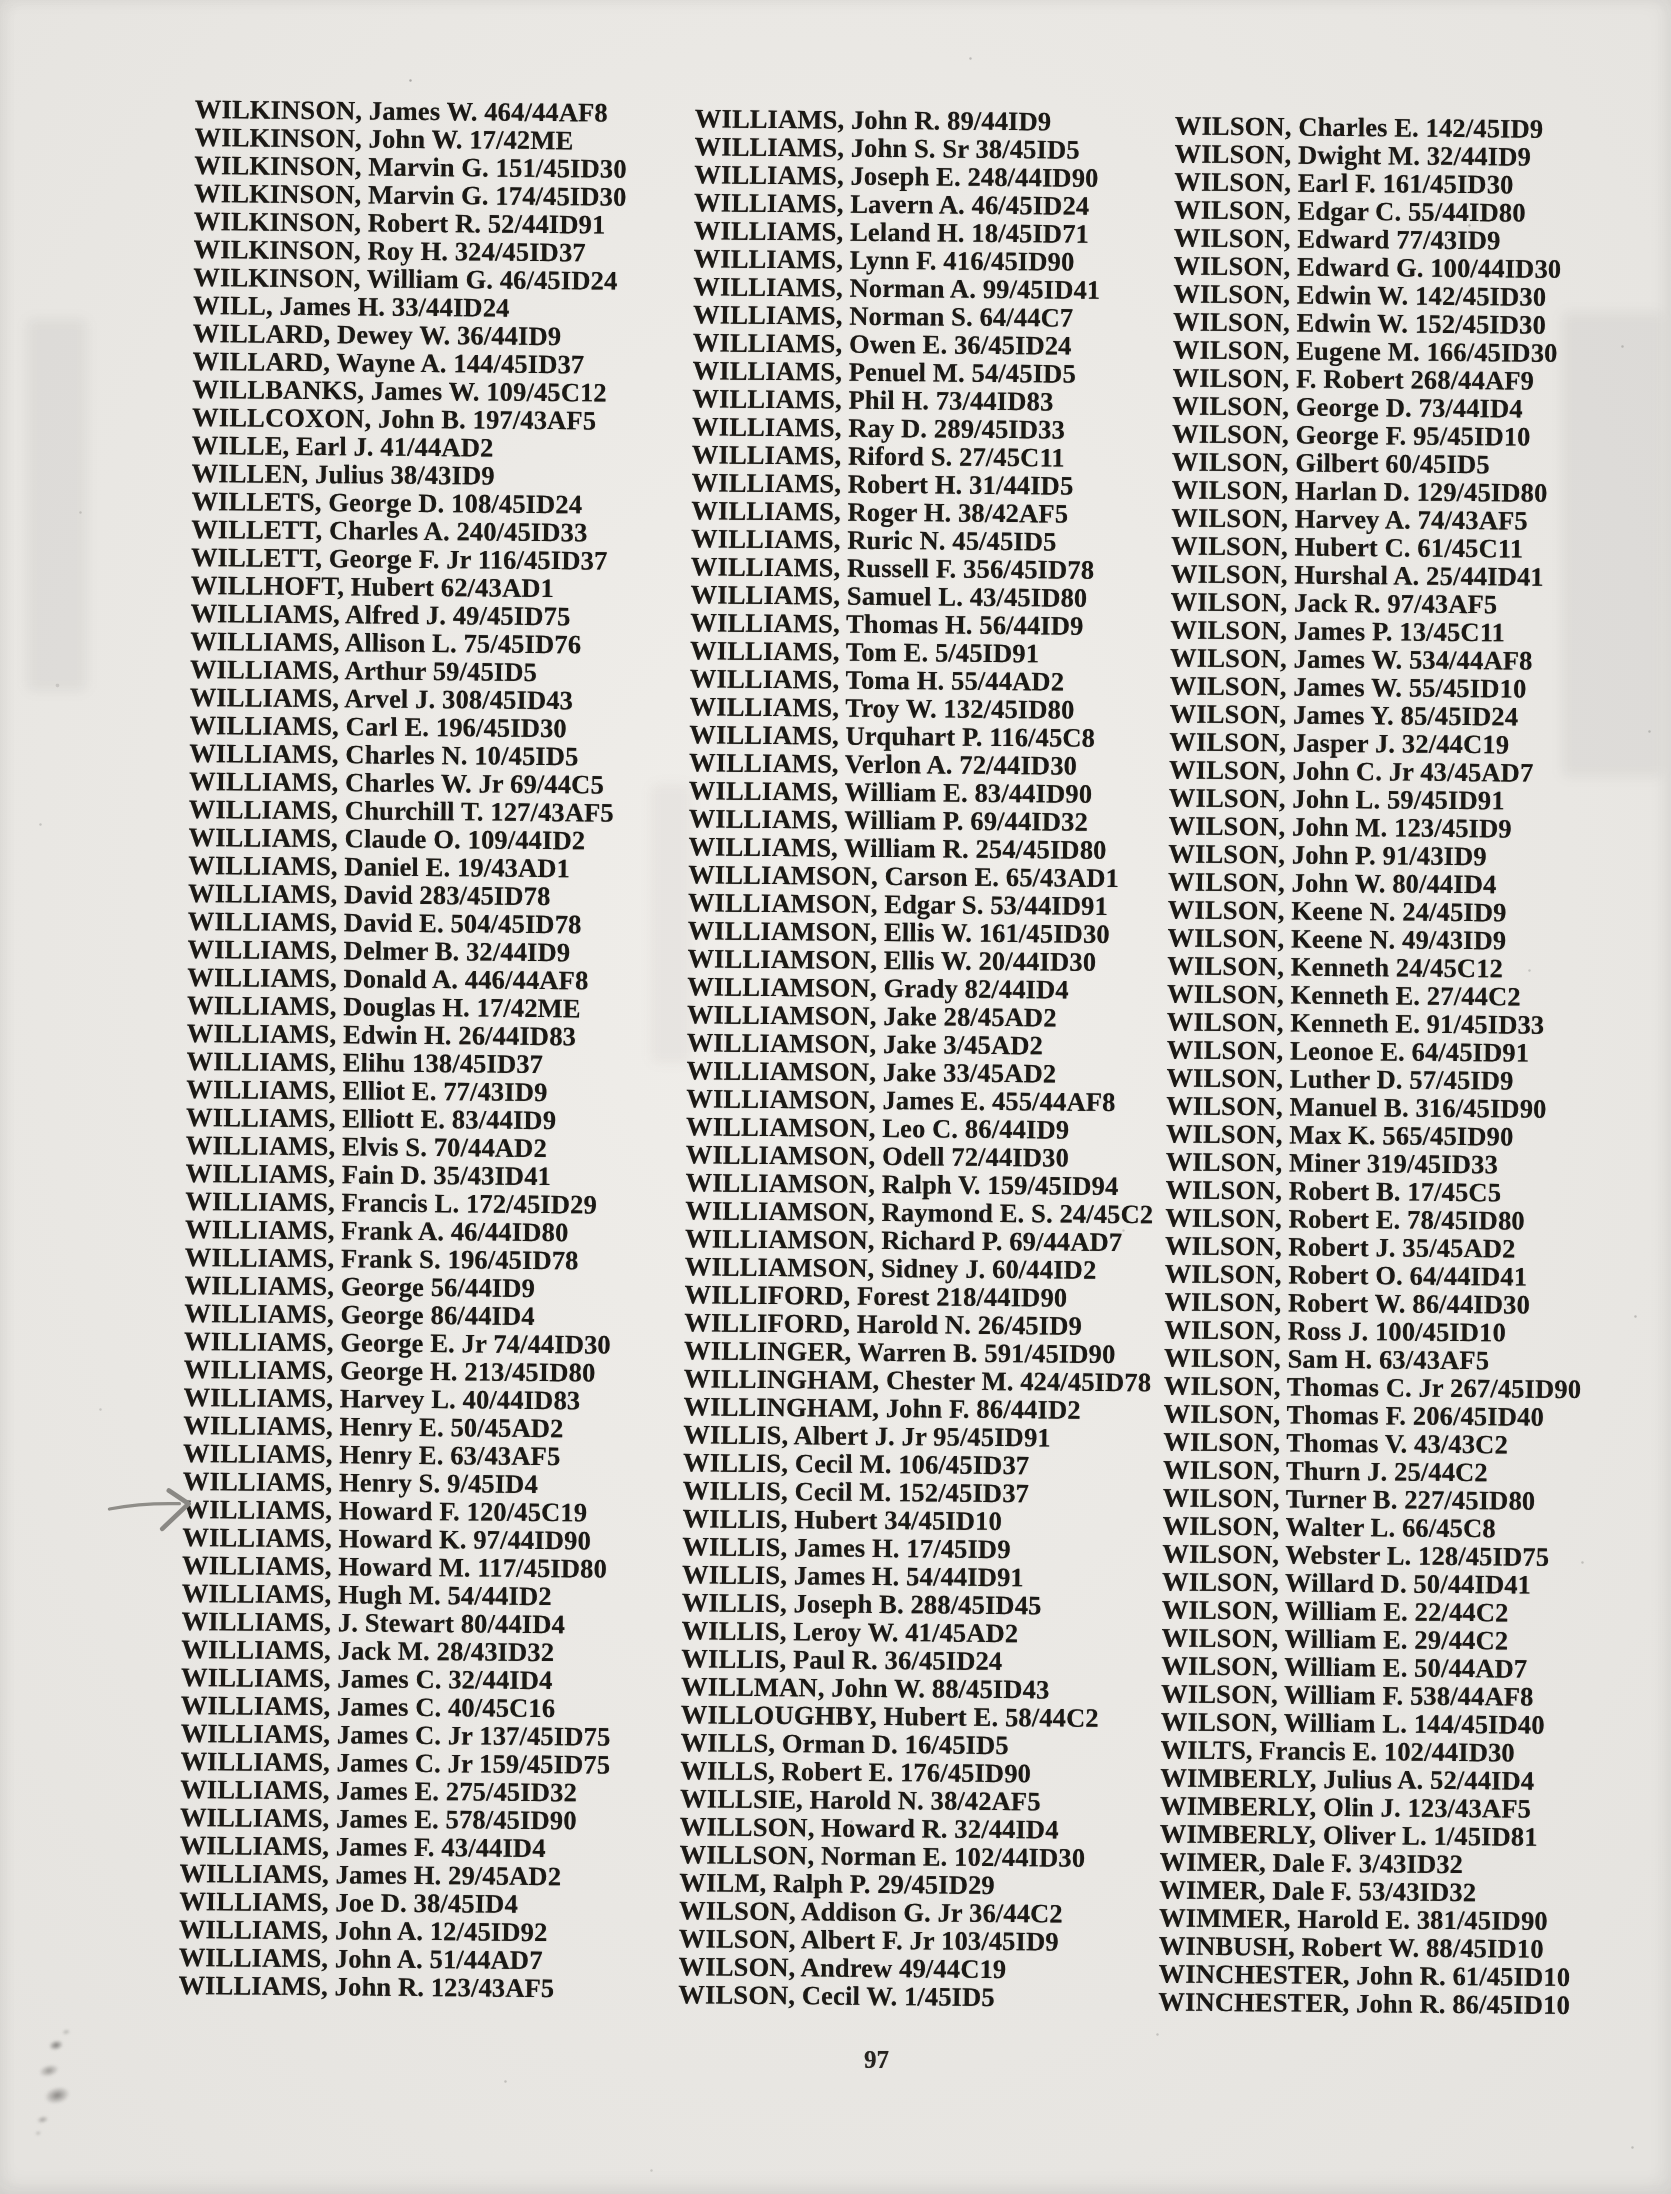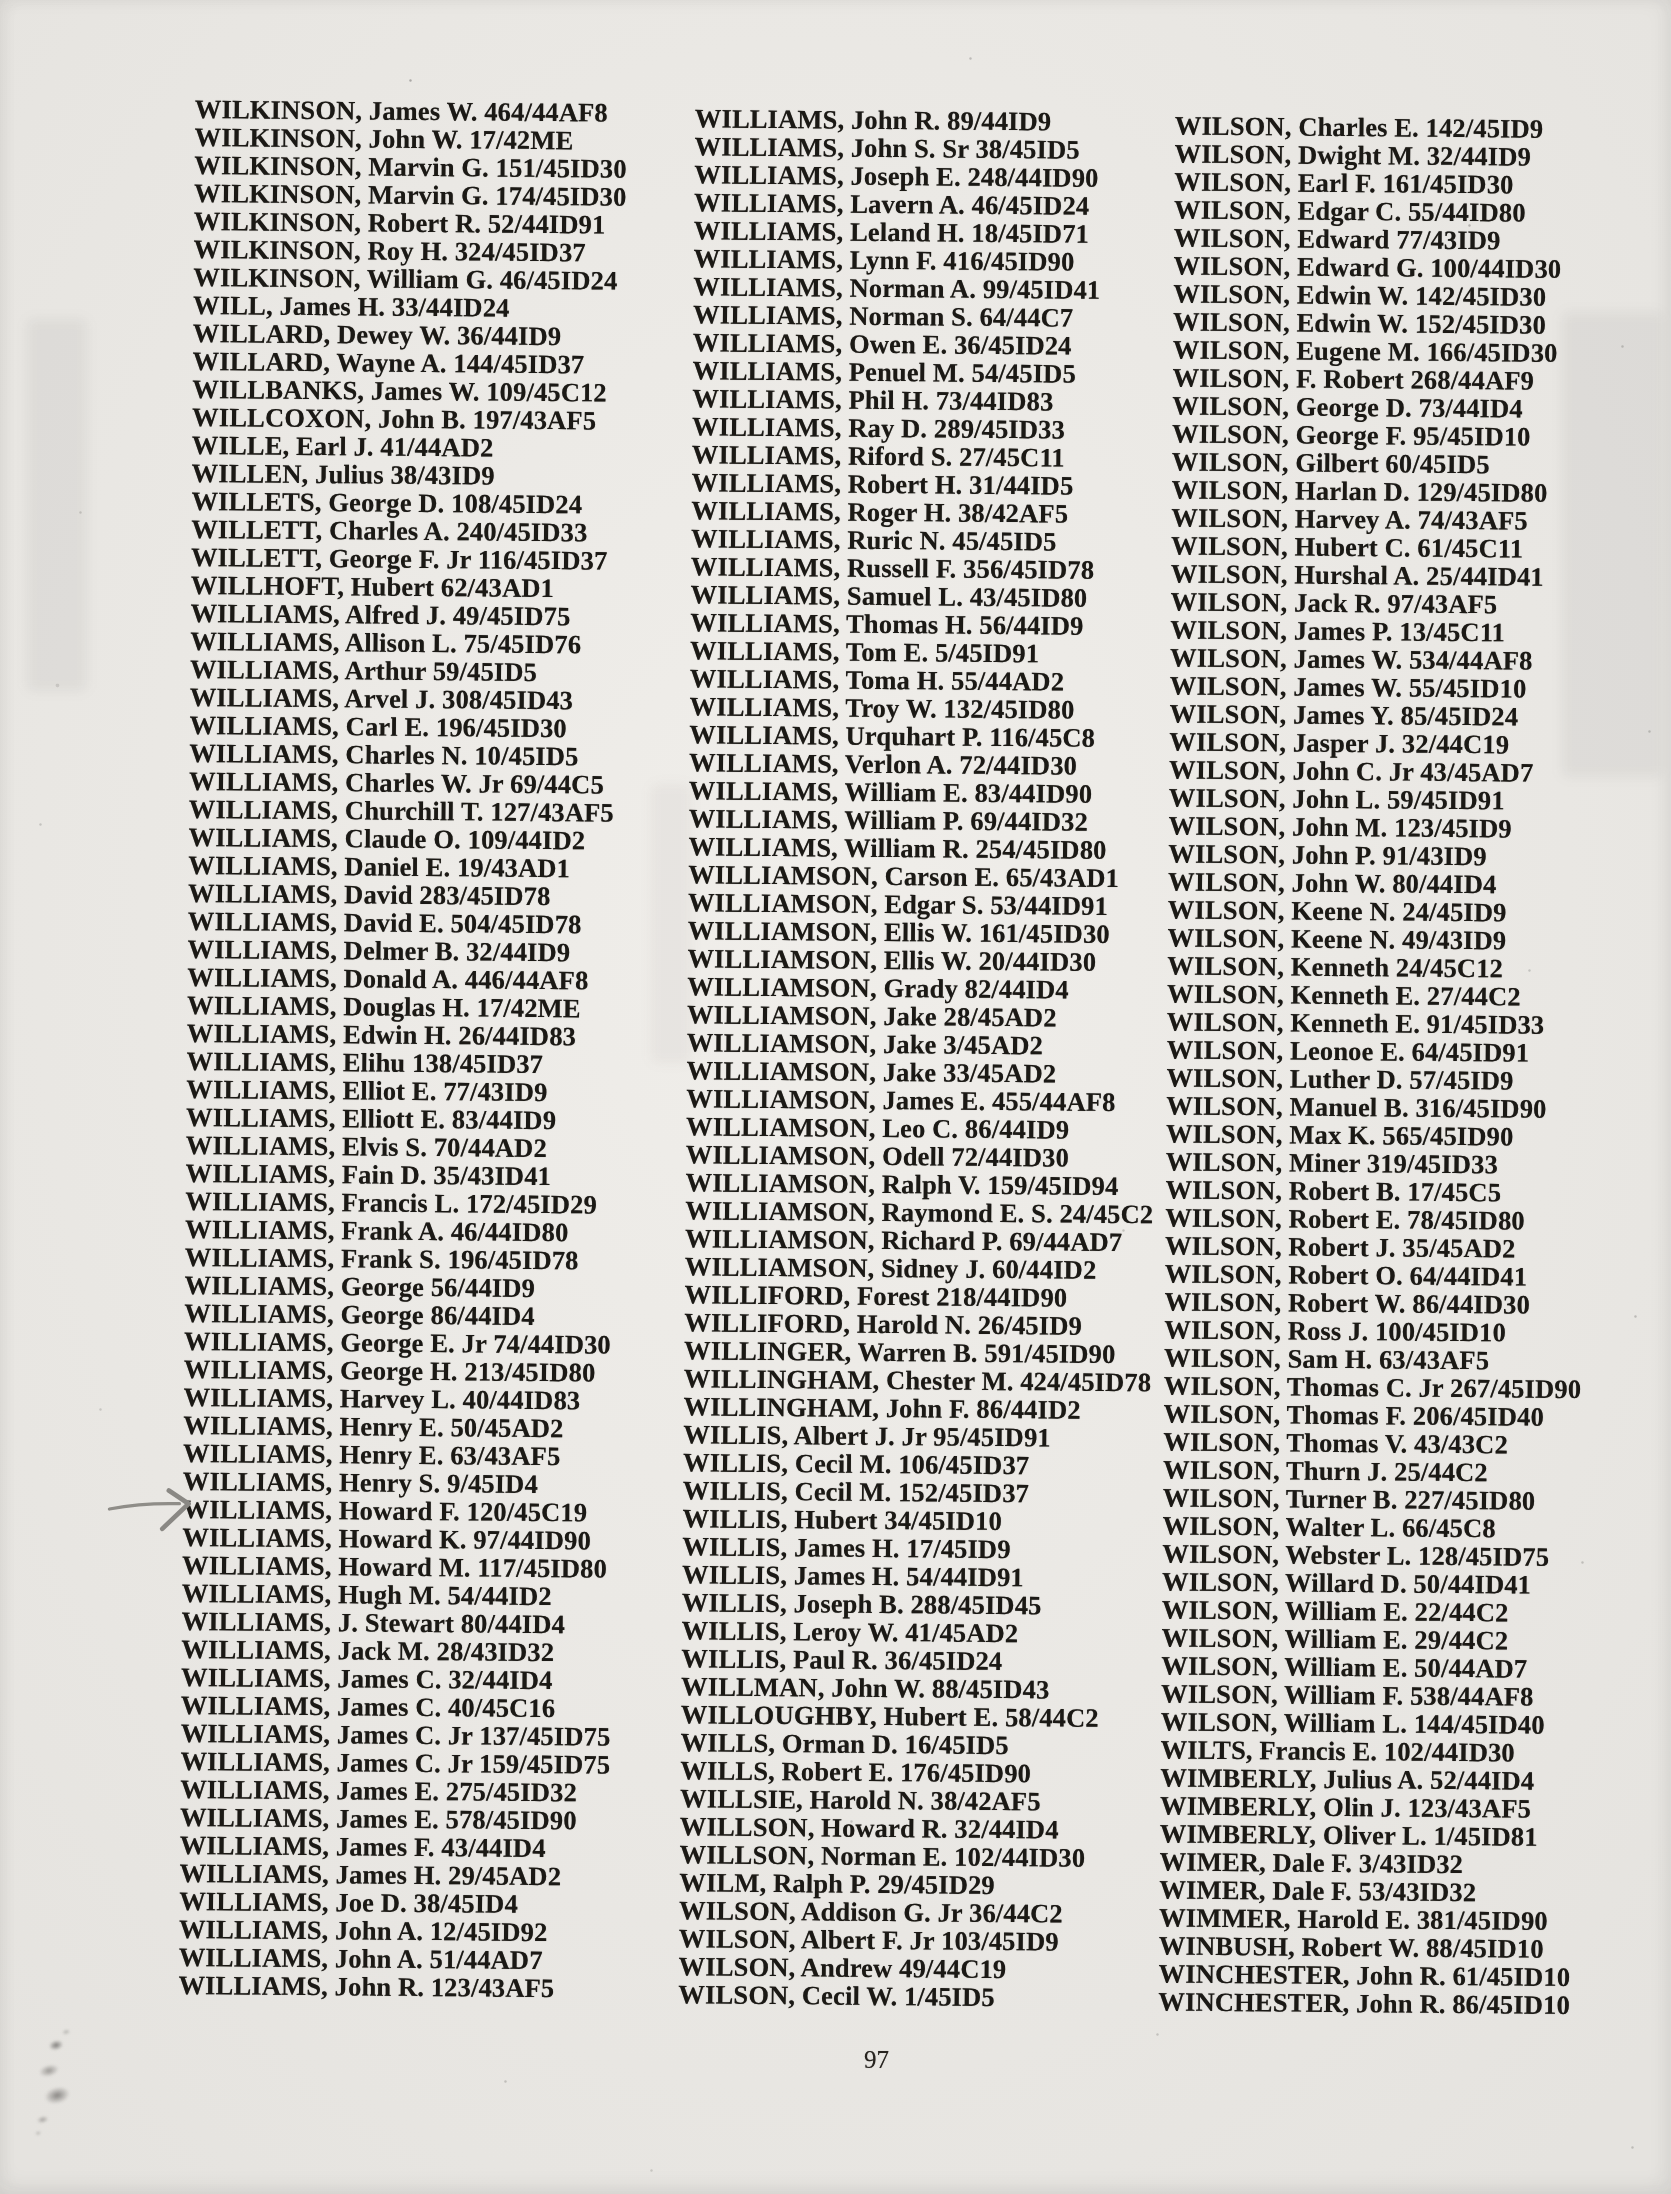--- a/index.html
+++ b/index.html
@@ -40,21 +40,21 @@
     font-weight: 700;
     letter-spacing: 0.1px;
     color: #1b1915;
     text-shadow: 0 0 0.7px rgba(25,22,18,0.55);
   }
   .page-number {
     position: absolute;
     left: 864px;
     top: 2046px;
     font-size: 25px;
-    font-weight: 400;
+    font-weight: 700;
     color: #26231f;
     text-shadow: 0 0 0.7px rgba(25,22,18,0.5);
   }
   .pencil-arrow {
     position: absolute;
     left: 104px;
     top: 1476px;
     width: 96px;
     height: 66px;
   }

